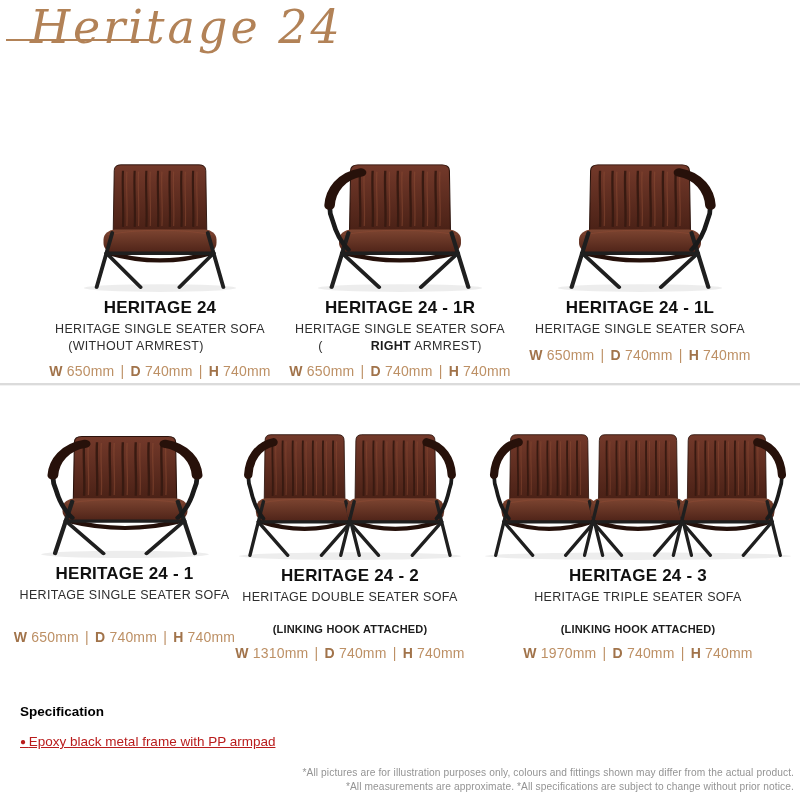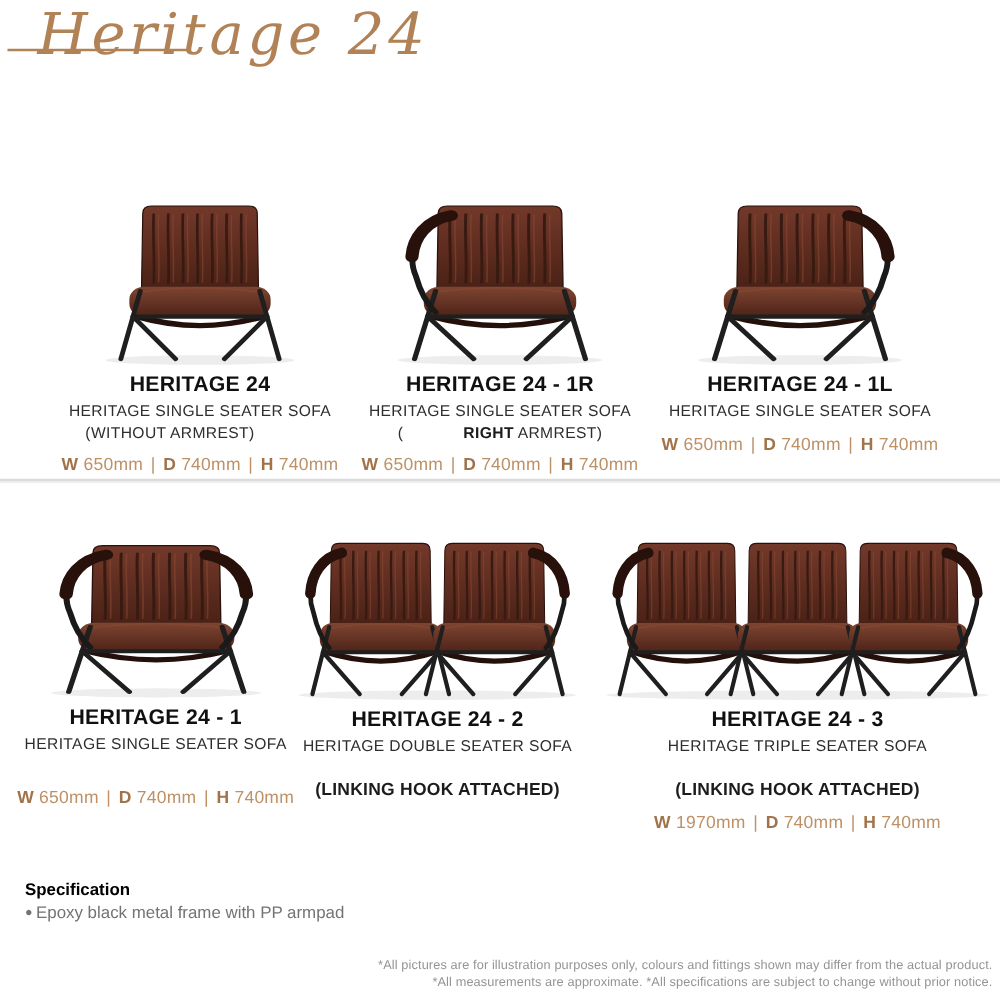--- a/index.html
+++ b/index.html
@@ -14,30 +14,30 @@
     font-family:"DejaVu Serif", serif;font-style:italic;font-weight:500;
     font-size:46px;color:#b28257;letter-spacing:3px;white-space:nowrap;
   }
   
   .card{position:absolute;text-align:center;}
   .chair{display:flex;justify-content:center;align-items:flex-end;}
   .ptitle{font-size:17px;font-weight:bold;color:#101010;letter-spacing:.2px;margin-top:4px;}
   .pdesc{font-size:12.5px;color:#2e2e2e;letter-spacing:.3px;line-height:1.35;margin-top:3px;}
   .pnote{font-size:12.5px;color:#2e2e2e;letter-spacing:.3px;line-height:1.3;}
   .pnote b{font-weight:bold;color:#1c1c1c;padding-left:48px;}
-  .pnote-small{font-size:14px;font-weight:bold;color:#1c1c1c;letter-spacing:.2px;line-height:1.3;}
+  .pnote-small{font-size:11px;font-weight:bold;color:#1c1c1c;letter-spacing:.2px;line-height:1.3;}
   .pdims{font-size:14px;margin-top:9px;color:#bd9065;letter-spacing:.2px;}
   .pdims b{color:#a1734a;font-weight:bold;}
   .pdims .sep{color:#bd9065;padding:0 2px;}
   
   .divider{position:absolute;left:0;top:383px;width:800px;height:2px;background:#dbdbdb;border-bottom:1px solid #f2f2f2;}
   
   .spec{position:absolute;left:20px;top:704px;text-align:left;}
   .spec-heading{font-size:13.5px;font-weight:bold;color:#000;}
-  .spec-item{font-size:13.5px;color:#737373;margin-top:3px;}
+  .spec-item{font-size:13.5px;color:#b91c1c;margin-top:15px;text-decoration:underline;}
   .spec-item::before{content:"\25CF  ";font-size:10px;vertical-align:1px;}
   
   .disclaimer{position:absolute;right:6px;top:766px;text-align:right;font-size:10.2px;color:#949494;line-height:1.4;letter-spacing:.1px;}
 </style>
 </head>
 <body>
 
 <div class="brand-line"></div>
 <div class="brand">Heritage 24</div>
 
@@ -351,20 +351,27 @@
     <path d="M34,18 C8,22 -2,52 6,74 C10,92 16,102 21,108" stroke="#1a1a1a" stroke-width="4.5"></path>
     <path d="M33,17 C14,21 4,38 3,56" stroke="#27110a" stroke-width="10"></path>
   </g>
         </g>
   </svg>
     </div>
   <div class="ptitle">HERITAGE 24 - 2</div>
   <div class="pdesc">HERITAGE DOUBLE SEATER SOFA</div>
   <div class="pnote"><span></span><b></b><span></span></div>
   <div class="pnote-small">(LINKING HOOK ATTACHED)</div>
+  <div class="pdims">
+    <b>W</b> <span>1310mm</span>
+    <span class="sep">|</span>
+    <b>D</b> <span>740mm</span>
+    <span class="sep">|</span>
+    <b>H</b> <span>740mm</span>
+  </div>
 </div>
 
 <div class="card" style="left:478px;top:428px;width:320px;">
   <div class="chair">
       <svg width="306" height="134" viewBox="-8 0 372 160" preserveAspectRatio="none" xmlns="http://www.w3.org/2000/svg">
     <defs>
       <linearGradient id="lgB" x1="0" y1="0" x2="0" y2="1">
         <stop offset="0" stop-color="#73392a"></stop>
             <stop offset="1" stop-color="#4a2116"></stop>
       </linearGradient>

